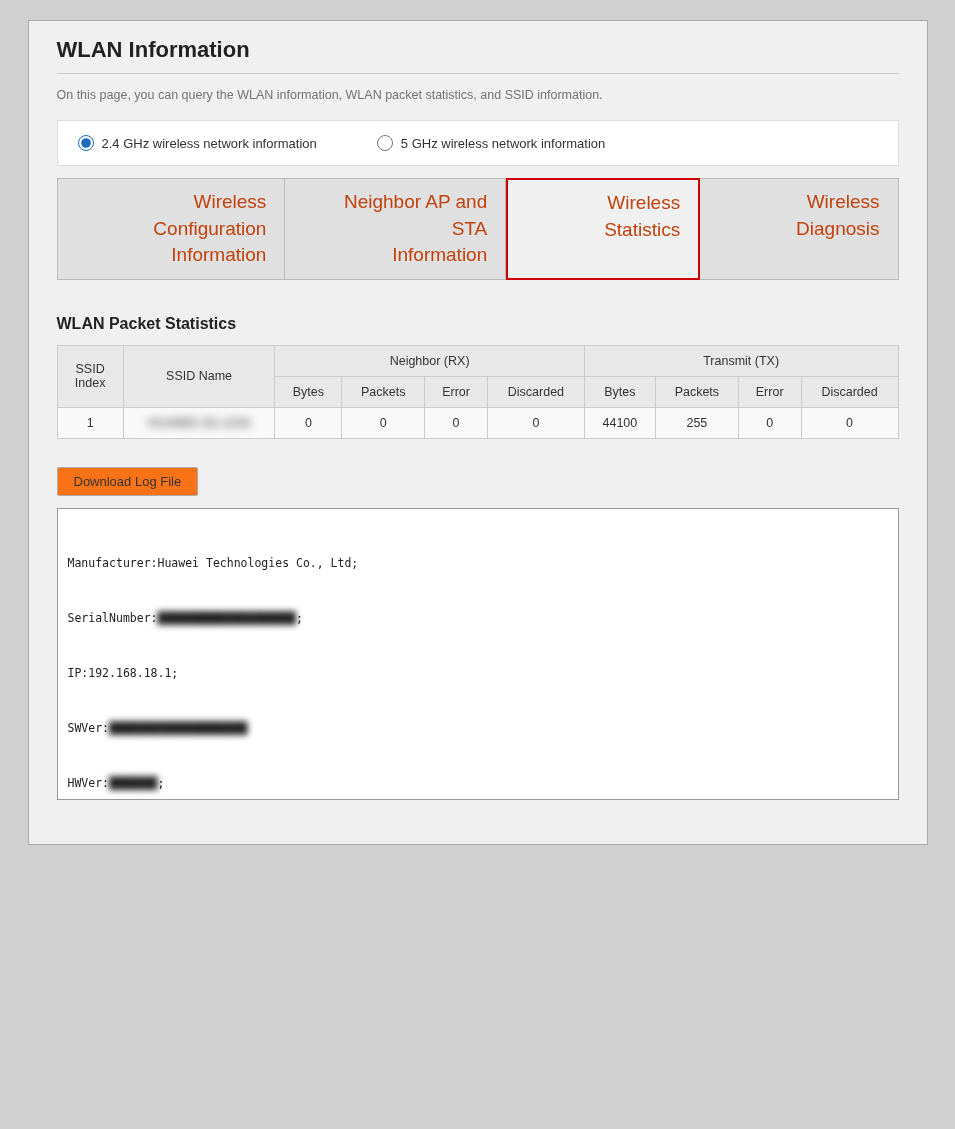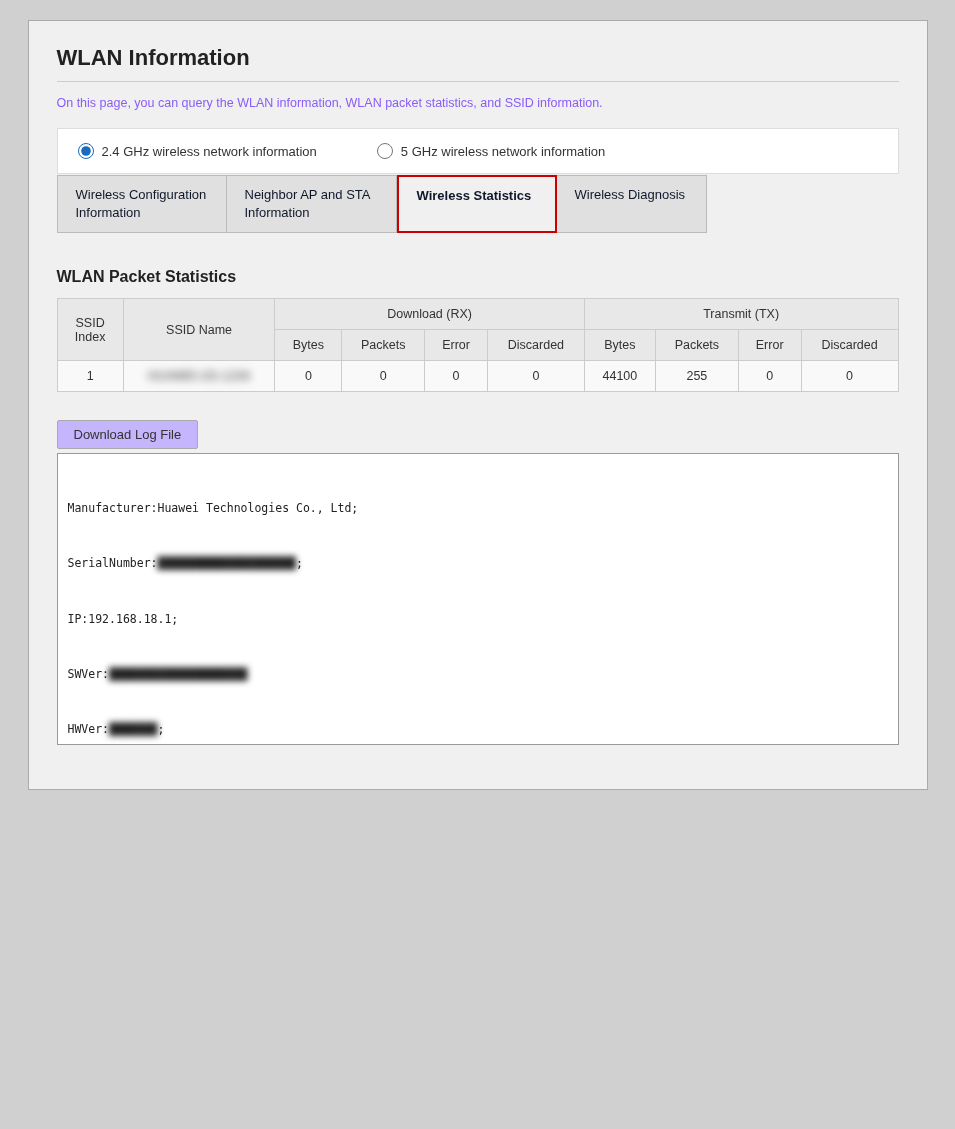--- a/index.html
+++ b/index.html
@@ -11,46 +11,46 @@
       display: flex;
       justify-content: center;
       align-items: flex-start;
       min-height: 1129px;
       padding: 20px;
     }
     .page-container {
       background: #f0f0f0;
       border: 1px solid #aaa;
       width: 900px;
-      padding: 24px 28px 28px 28px;
+      padding: 16px 28px 28px 28px;
     }
     .page-title {
       font-size: 22px;
       font-weight: bold;
       color: #222;
       margin-bottom: 10px;
     }
     .divider {
       border: none;
       border-top: 1px solid #ccc;
       margin-bottom: 14px;
     }
     .description {
-      color: #8b5cf6;
+      color: #737373;
       font-size: 12.5px;
       margin-bottom: 18px;
     }
     .radio-section {
       background: #fff;
       border: 1px solid #ddd;
       padding: 14px 20px;
       display: flex;
       align-items: center;
       gap: 60px;
-      margin-bottom: 1px;
+      margin-bottom: 12px;
     }
     .radio-option {
       display: flex;
       align-items: center;
       gap: 8px;
       font-size: 13px;
       cursor: pointer;
     }
     .radio-option input[type="radio"] {
       accent-color: #1a6abf;
@@ -59,24 +59,24 @@
     }
     .tabs-row {
       display: flex;
       margin-bottom: 20px;
       gap: 0;
     }
     .tab {
       background: #e0e0e0;
       border: 1px solid #bbb;
       padding: 10px 18px;
-      text-align: left;
+      text-align: right;
       cursor: pointer;
-      font-size: 13px;
-      color: #0f172a;
+      font-size: 19px;
+      color: #c2410c;
       min-width: 160px;
       line-height: 1.4;
     }
     .tab:not(:first-child) {
       border-left: none;
     }
     .tab.active {
       background: #f0f0f0;
       border: 2px solid #cc0000;
       font-weight: normal;
@@ -117,26 +117,26 @@
     }
     .blurred {
       filter: blur(4px);
       user-select: none;
     }
     .sta-section {
       margin-bottom: 16px;
     }
     .download-btn {
       border: 1px solid #aaa;
-      background: #c4b5fd;
+      background: #f97316;
       padding: 6px 16px;
       cursor: pointer;
       font-size: 13px;
       color: #333;
-      margin-bottom: 4px;
+      margin-bottom: 12px;
       border-radius: 2px;
     }
     .log-box {
       border: 1px solid #999;
       background: #fff;
       height: 292px;
       overflow-y: scroll;
       overflow-x: auto;
       padding: 8px 10px;
       font-size: 11.5px;
@@ -170,33 +170,33 @@
       <input type="radio" name="freq" style="">
       <span>5 GHz wireless network information</span>
     </label>
   </div>
 
   <div class="tabs-row">
     <div class="tab" style="white-space: pre-line; min-width: 170px;">Wireless Configuration
 Information</div>
     <div class="tab" style="white-space: pre-line; min-width: 170px;">Neighbor AP and STA
 Information</div>
-    <div class="tab active" style="min-width: 160px; font-weight: bold;">Wireless Statistics</div>
+    <div class="tab active" style="min-width: 160px;">Wireless Statistics</div>
     <div class="tab" style="min-width: 150px;">Wireless Diagnosis</div>
   </div>
 
   <div class="table-section">
     <div class="section-title">WLAN Packet Statistics</div>
     <table class="stats-table">
       <thead>
         <tr>
           <th rowspan="2" style="white-space:pre-line;">SSID
 Index</th>
           <th rowspan="2">SSID Name</th>
-          <th colspan="4">Download (RX)</th>
+          <th colspan="4">Neighbor (RX)</th>
           <th colspan="4">Transmit (TX)</th>
         </tr>
         <tr>
           <th>Bytes</th>
           <th>Packets</th>
           <th>Error</th>
           <th>Discarded</th>
           <th>Bytes</th>
           <th>Packets</th>
           <th>Error</th>

